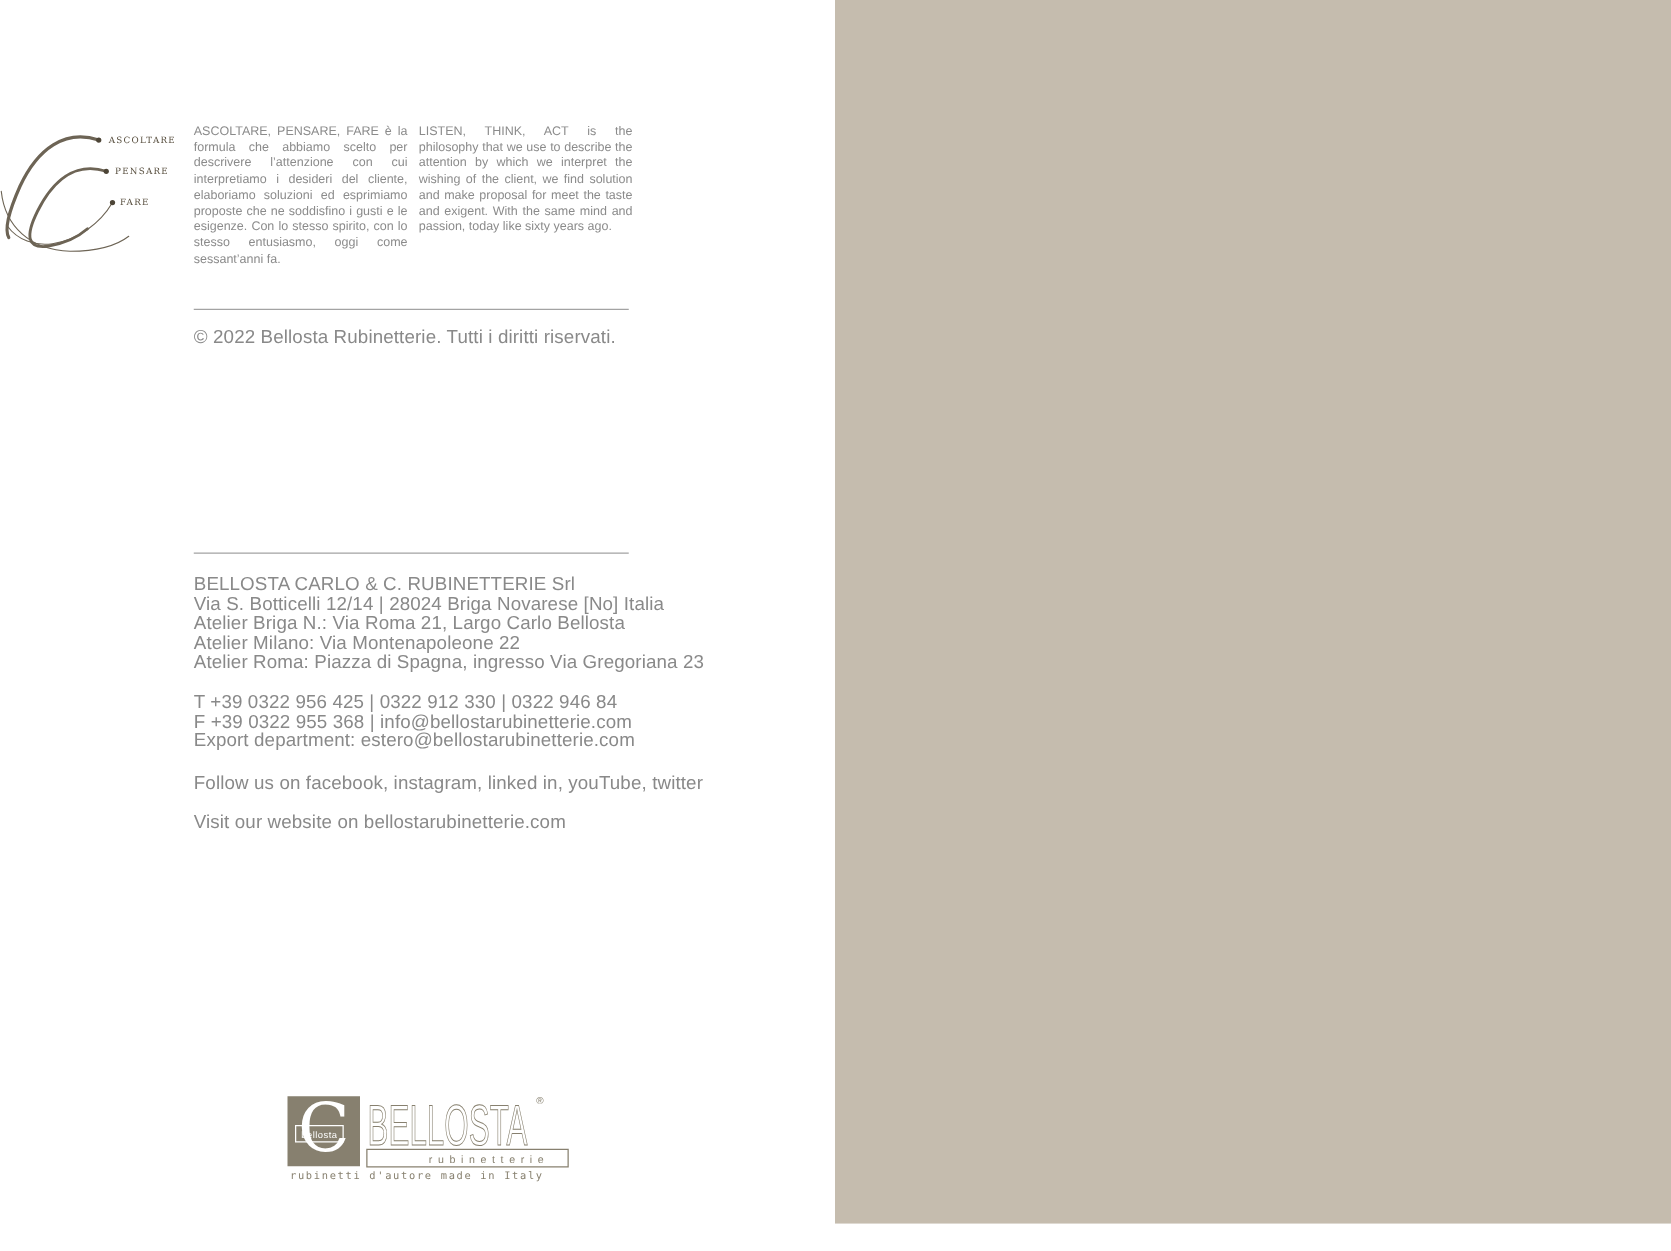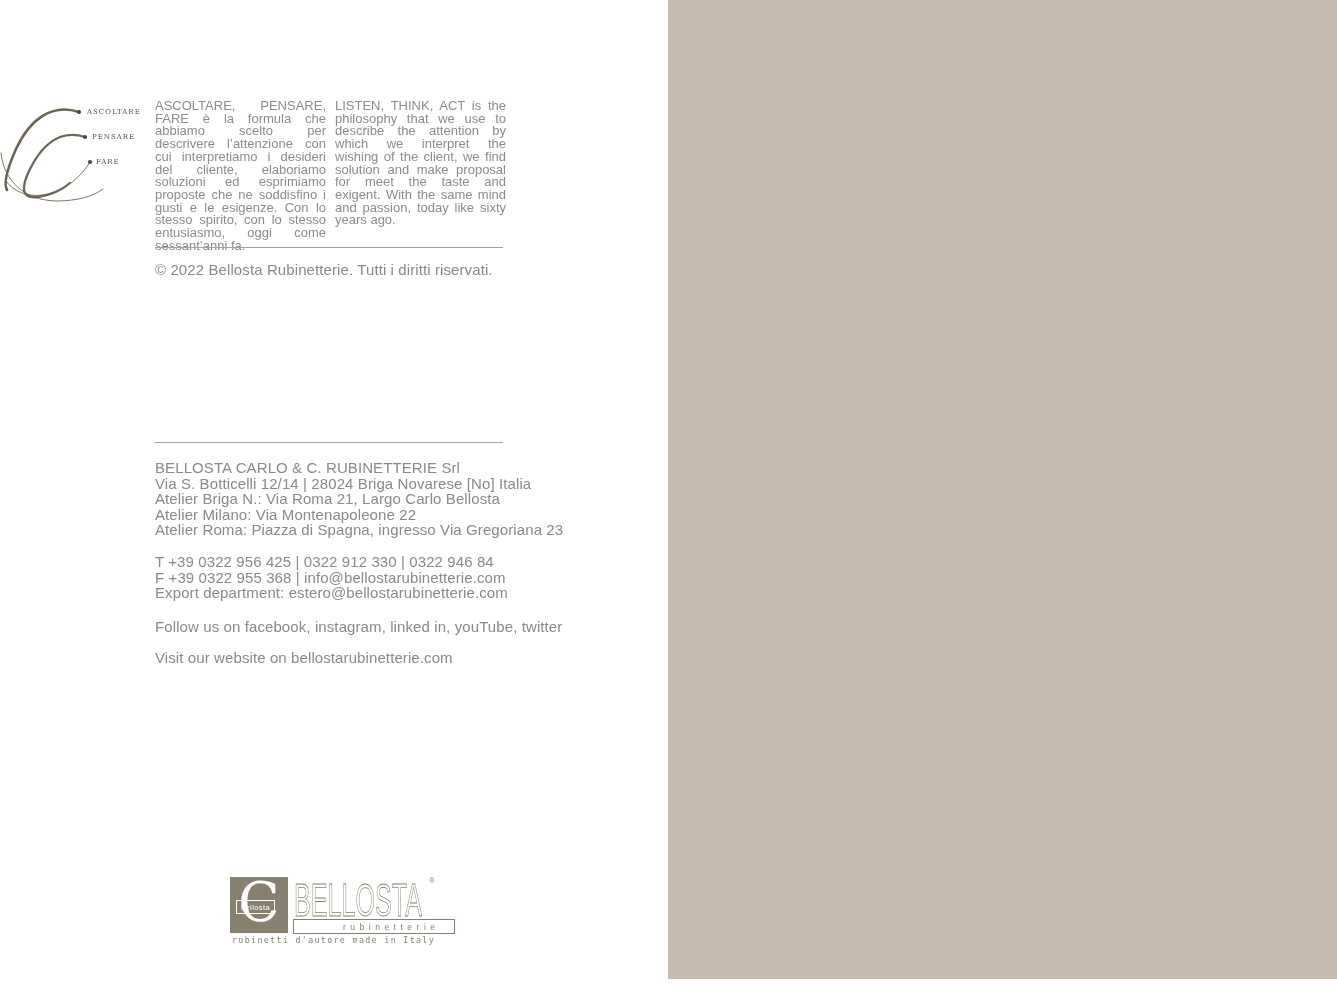--- a/index.html
+++ b/index.html
@@ -9,21 +9,21 @@
 
   
   .flourish{position:absolute;left:0;top:93px;width:135px;height:115px;}
   .keyword{position:absolute;font-family:"DejaVu Serif",serif;font-size:7px;letter-spacing:1px;
            color:#584f3f;white-space:nowrap;}
   .kw-ascoltare{left:87px;top:108px;}
   .kw-pensare{left:92px;top:133px;}
   .kw-fare{left:96px;top:158px;}
 
   
-  .col{position:absolute;top:100px;width:171px;font-size:13px;line-height:12.7px;color:#8b8b8b;
+  .col{position:absolute;top:100px;width:171px;font-size:10px;line-height:12.7px;color:#8b8b8b;
        text-align:justify;}
   .col-it{left:155px;}
   .col-en{left:335px;}
 
   .rule{position:absolute;left:155px;width:348px;height:0;border-top:1px solid #a3a3a3;}
   .rule-1{top:247px;}
   .rule-2{top:442px;}
 
   .body-text{position:absolute;left:155px;font-size:15px;line-height:15.6px;color:#898989;
              letter-spacing:0.1px;white-space:nowrap;}

